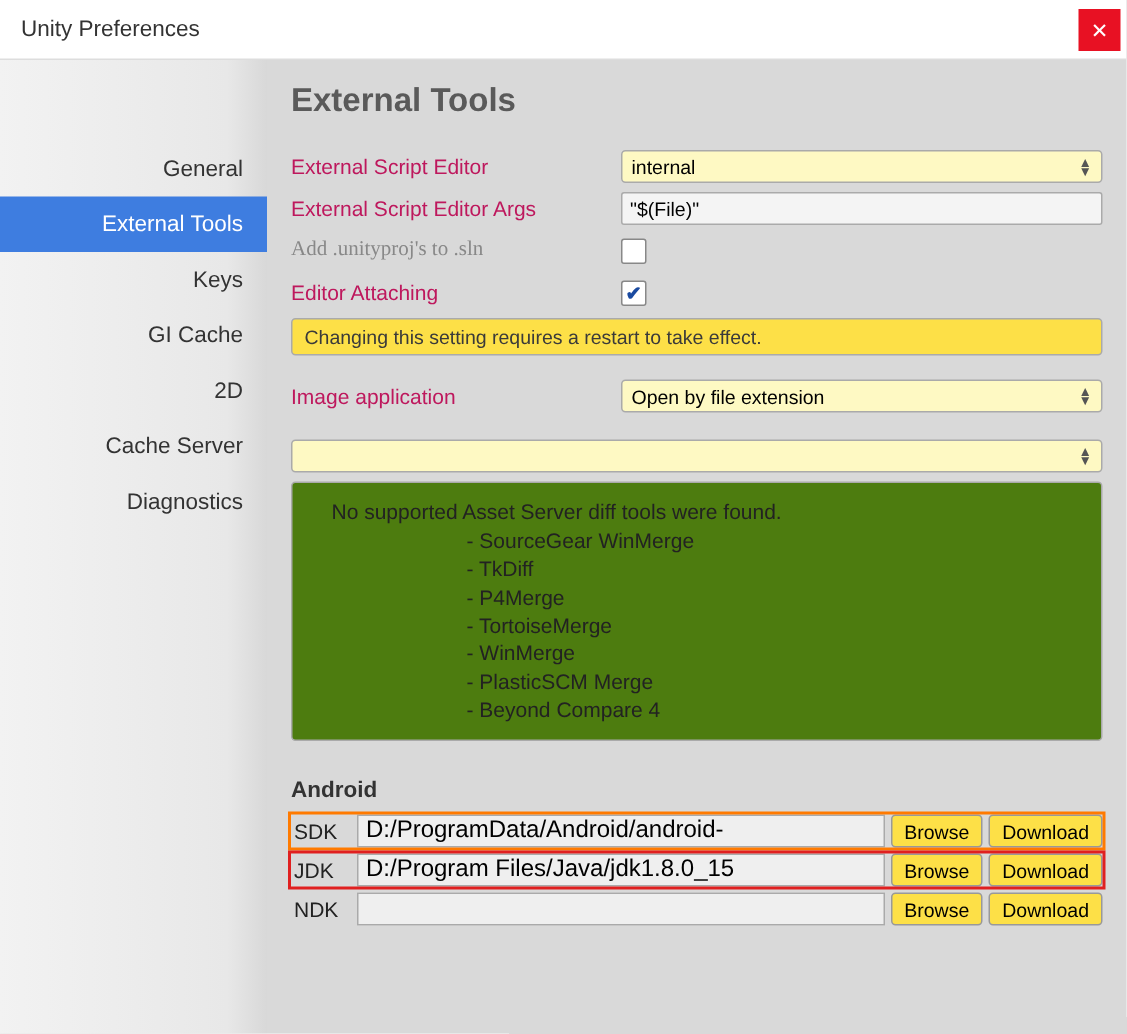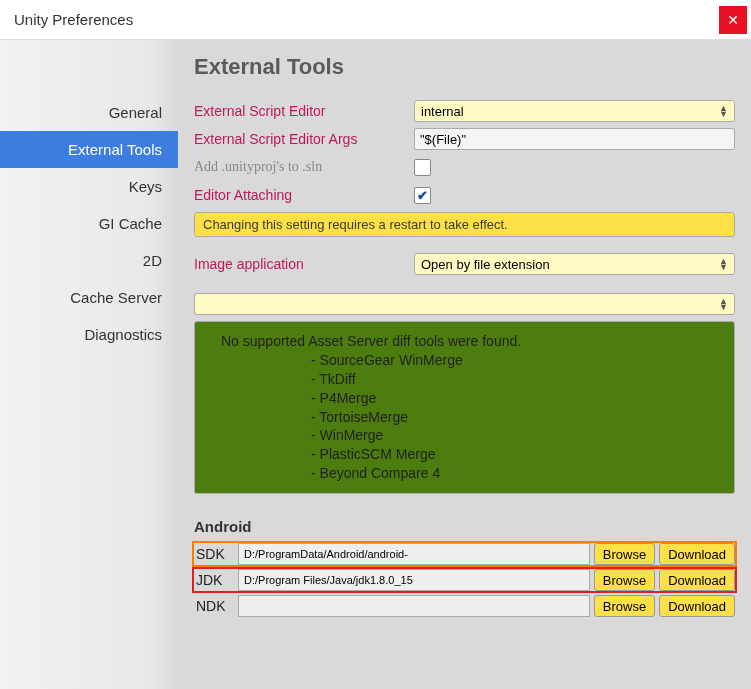--- a/index.html
+++ b/index.html
@@ -25,21 +25,21 @@
     .checkbox.checked::after { content: "✔"; color: #1a4aa0; font-size: 13px; font-weight: bold; }
     .helpbox { background: #fde047; border: 1px solid #aaa; border-radius: 3px; padding: 4px 8px; font-size: 13px; color: #3a3a3a; margin: 4px 0 16px 0; }
     .warnbox { background: #4d7c0f; border: 1px solid #aaa; border-radius: 3px; padding: 10px 12px; font-size: 14px; color: #222; display: flex; gap: 14px; margin-bottom: 24px; }
     .warn-text { flex: 1; line-height: 1.35; }
     .warn-list { margin-left: 90px; }
     .section-title { font-size: 15px; font-weight: bold; color: #333; margin: 6px 0 8px 0; }
     .path-row { display: flex; align-items: center; gap: 4px; margin-bottom: 4px; }
     .path-row.highlight-orange { outline: 2px solid #ff7a00; outline-offset: 0px; }
     .path-row.highlight-red { outline: 2px solid #e02020; outline-offset: 0px; }
     .path-label { width: 40px; font-size: 14px; color: #222; padding-left: 2px; }
-    .path-input { flex: 1; background: #efefef; border: 1px solid #aaa; padding: 2px 5px; font-size: 11px; height: 22px; font-family: inherit; outline: none; min-width: 0; }
+    .path-input { flex: 1; background: #efefef; border: 1px solid #aaa; padding: 2px 5px; font-size: 16px; height: 22px; font-family: inherit; outline: none; min-width: 0; }
     .btn { background: #fde047; border: 1px solid #999; border-radius: 3px; padding: 2px 8px; font-size: 13px; cursor: pointer; height: 22px; }
     .gap { height: 12px; }
   </style>
 </head>
 <body>
 
 <div class="window">
   <div class="titlebar">
     <span class="titlebar-title">Unity Preferences</span>
     <div class="close-btn">

